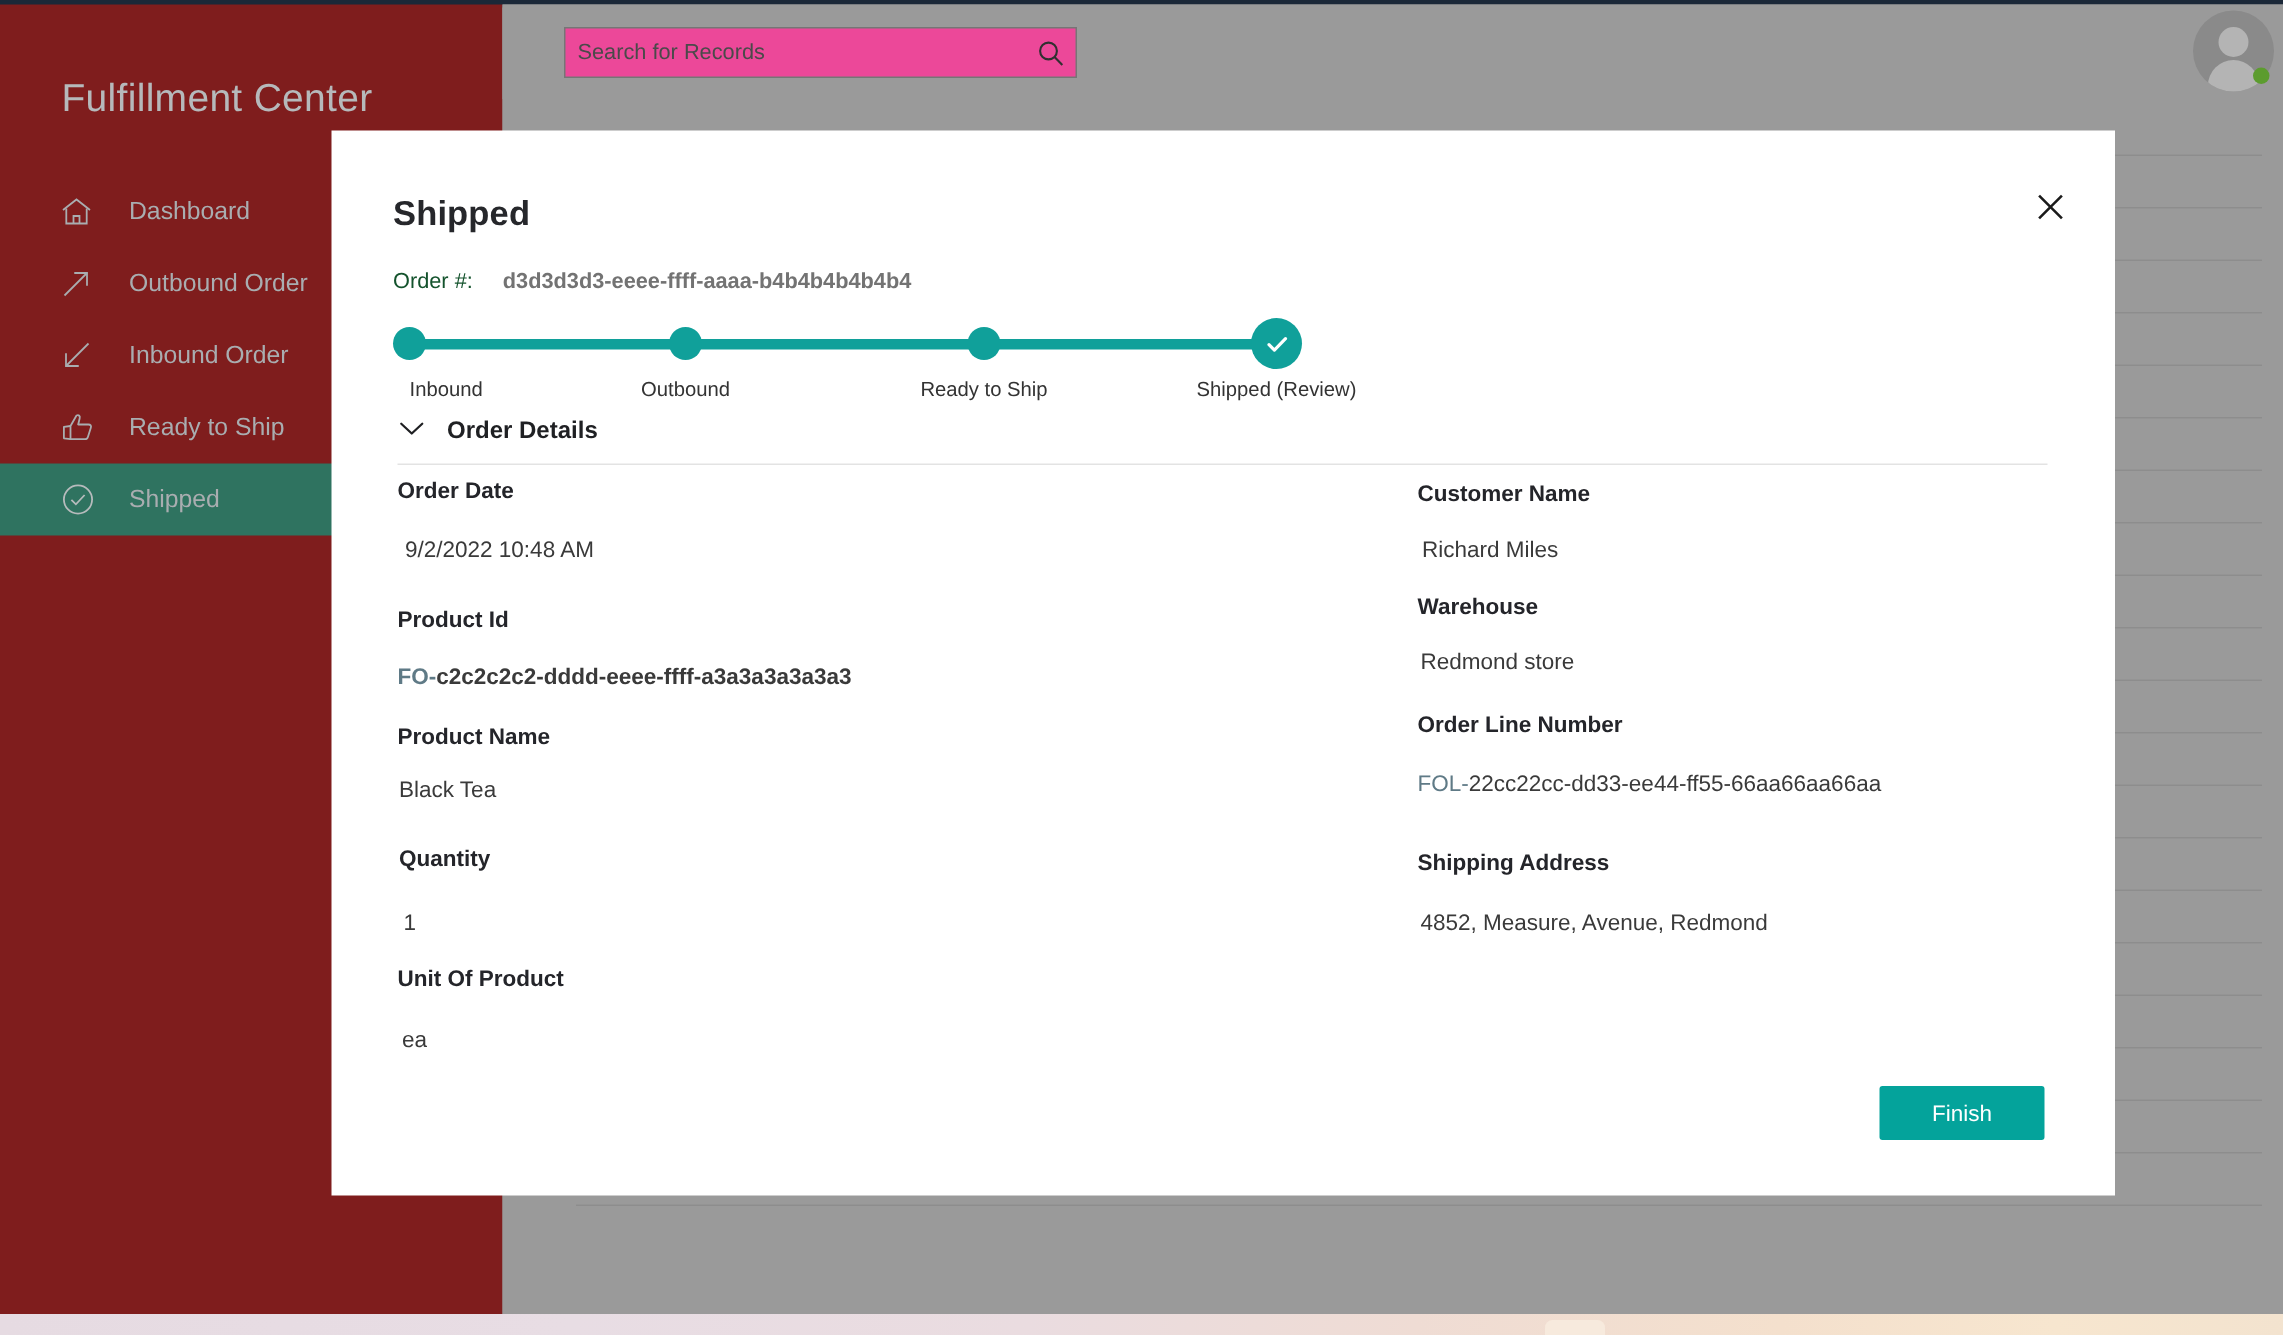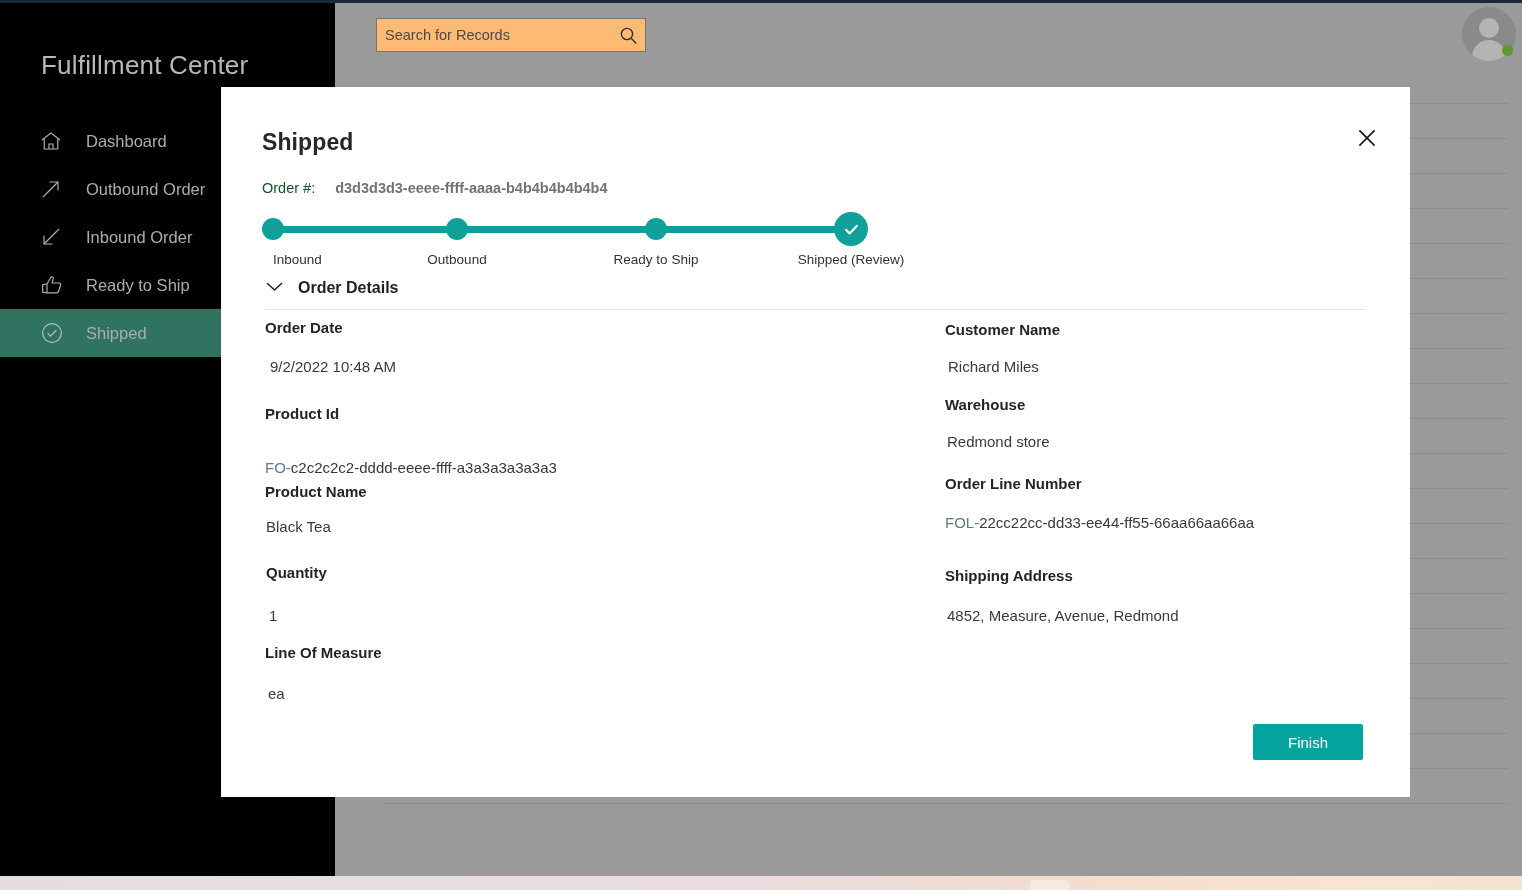--- a/index.html
+++ b/index.html
@@ -44,21 +44,21 @@
     left: 0; top: 0;
     width: 1522px; height: 5px;
     background: #1b2838;
   }
 
   
   #sidebar {
     position: absolute;
     left: 0; top: 3px;
     width: 335px; height: 873px;
-    background: #000000;
+    background: #7f1d1d;
   }
   #brand-title {
     color: #b6b9bb;
     font-size: 26px;
     font-weight: 400;
     letter-spacing: .2px;
     padding: 47px 0 0 41px;
     margin: 0;
   }
   .nav-list { margin-top: 36px; }
@@ -94,23 +94,23 @@
   }
   #topbar {
     position: absolute;
     left: 0; top: 0;
     width: 1187px; height: 63px;
     background: #9a9a9a;
   }
   #search-wrap {
     position: absolute;
     left: 41px; top: 15px;
-    width: 270px; height: 34px;
+    width: 342px; height: 34px;
     border: 1px solid #767676;
-    background: #fdba74;
+    background: #ec4899;
     box-sizing: border-box;
     display: flex;
     align-items: center;
   }
   #search-input {
     flex: 1;
     border: none;
     outline: none;
     background: transparent;
     font-family: "Liberation Sans", sans-serif;
@@ -327,21 +327,21 @@
     color: #3a3a3a;
     margin: 0;
     text-align: right;
   }
   .fld-value .pfx { color: #5f7a86; }
 
   
   #lbl-order-date   { position:absolute; left:0; top:0px; }
   #val-order-date   { position:absolute; left:5px; top:39px; }
   #lbl-product-id   { position:absolute; left:0; top:86px; }
-  #val-product-id   { position:absolute; left:0px; top:140px; }
+  #val-product-id   { position:absolute; left:0px; top:124px;font-weight:bold; }
   #lbl-product-name { position:absolute; left:0; top:164px; }
   #val-product-name { position:absolute; left:1px; top:199px; }
   #lbl-quantity     { position:absolute; left:1px; top:245px; }
   #val-quantity     { position:absolute; left:4px; top:288px; }
   #lbl-unit         { position:absolute; left:0px; top:325px; }
   #val-unit         { position:absolute; left:3px; top:366px; }
 
   
   #lbl-customer  { position:absolute; left:0; top:2px; }
   #val-customer  { position:absolute; left:3px; top:39px; }
@@ -612,21 +612,21 @@
 
       <p class="fld-label" id="lbl-product-id">Product Id</p>
       <p class="fld-value" id="val-product-id"><span class="pfx">FO-</span><span>c2c2c2c2-dddd-eeee-ffff-a3a3a3a3a3a3</span></p>
 
       <p class="fld-label" id="lbl-product-name">Product Name</p>
       <p class="fld-value" id="val-product-name">Black Tea</p>
 
       <p class="fld-label" id="lbl-quantity">Quantity</p>
       <p class="fld-value" id="val-quantity">1</p>
 
-      <p class="fld-label" id="lbl-unit">Line Of Measure</p>
+      <p class="fld-label" id="lbl-unit">Unit Of Product</p>
       <p class="fld-value" id="val-unit">ea</p>
     </div>
 
     <div id="details-right">
       <p class="fld-label" id="lbl-customer">Customer Name</p>
       <p class="fld-value" id="val-customer">Richard Miles</p>
 
       <p class="fld-label" id="lbl-warehouse">Warehouse</p>
       <p class="fld-value" id="val-warehouse">Redmond store</p>
 

